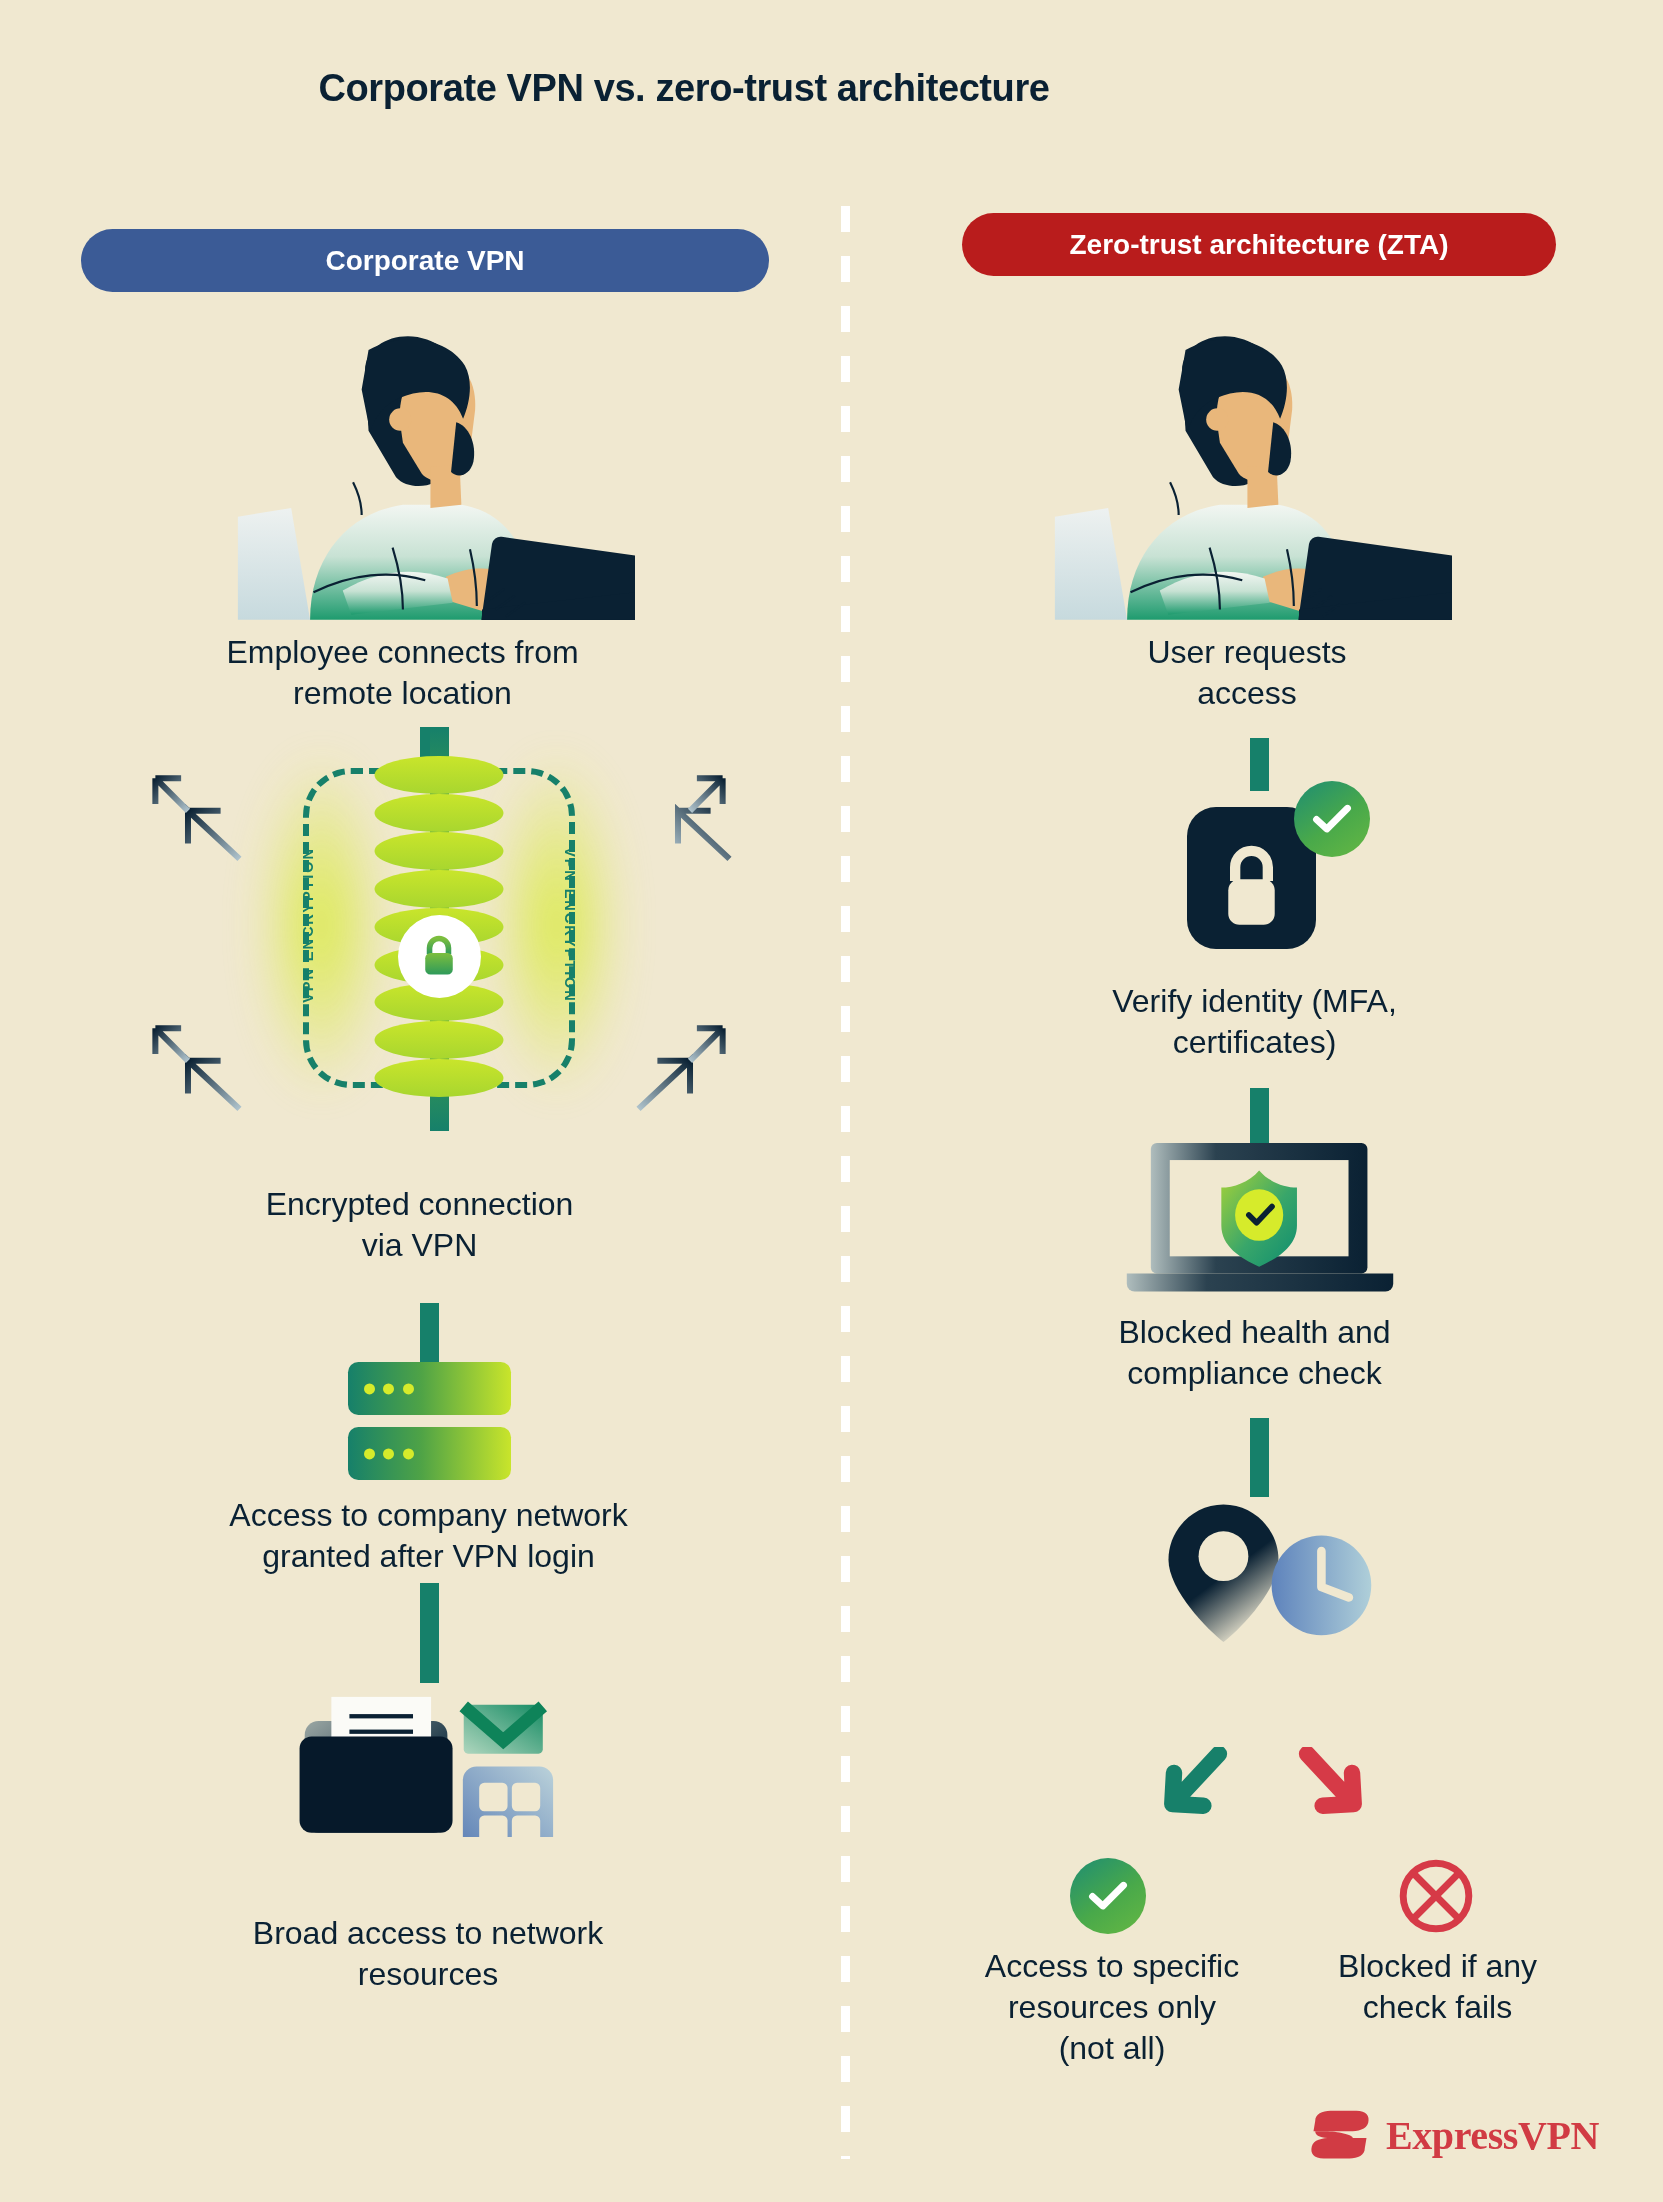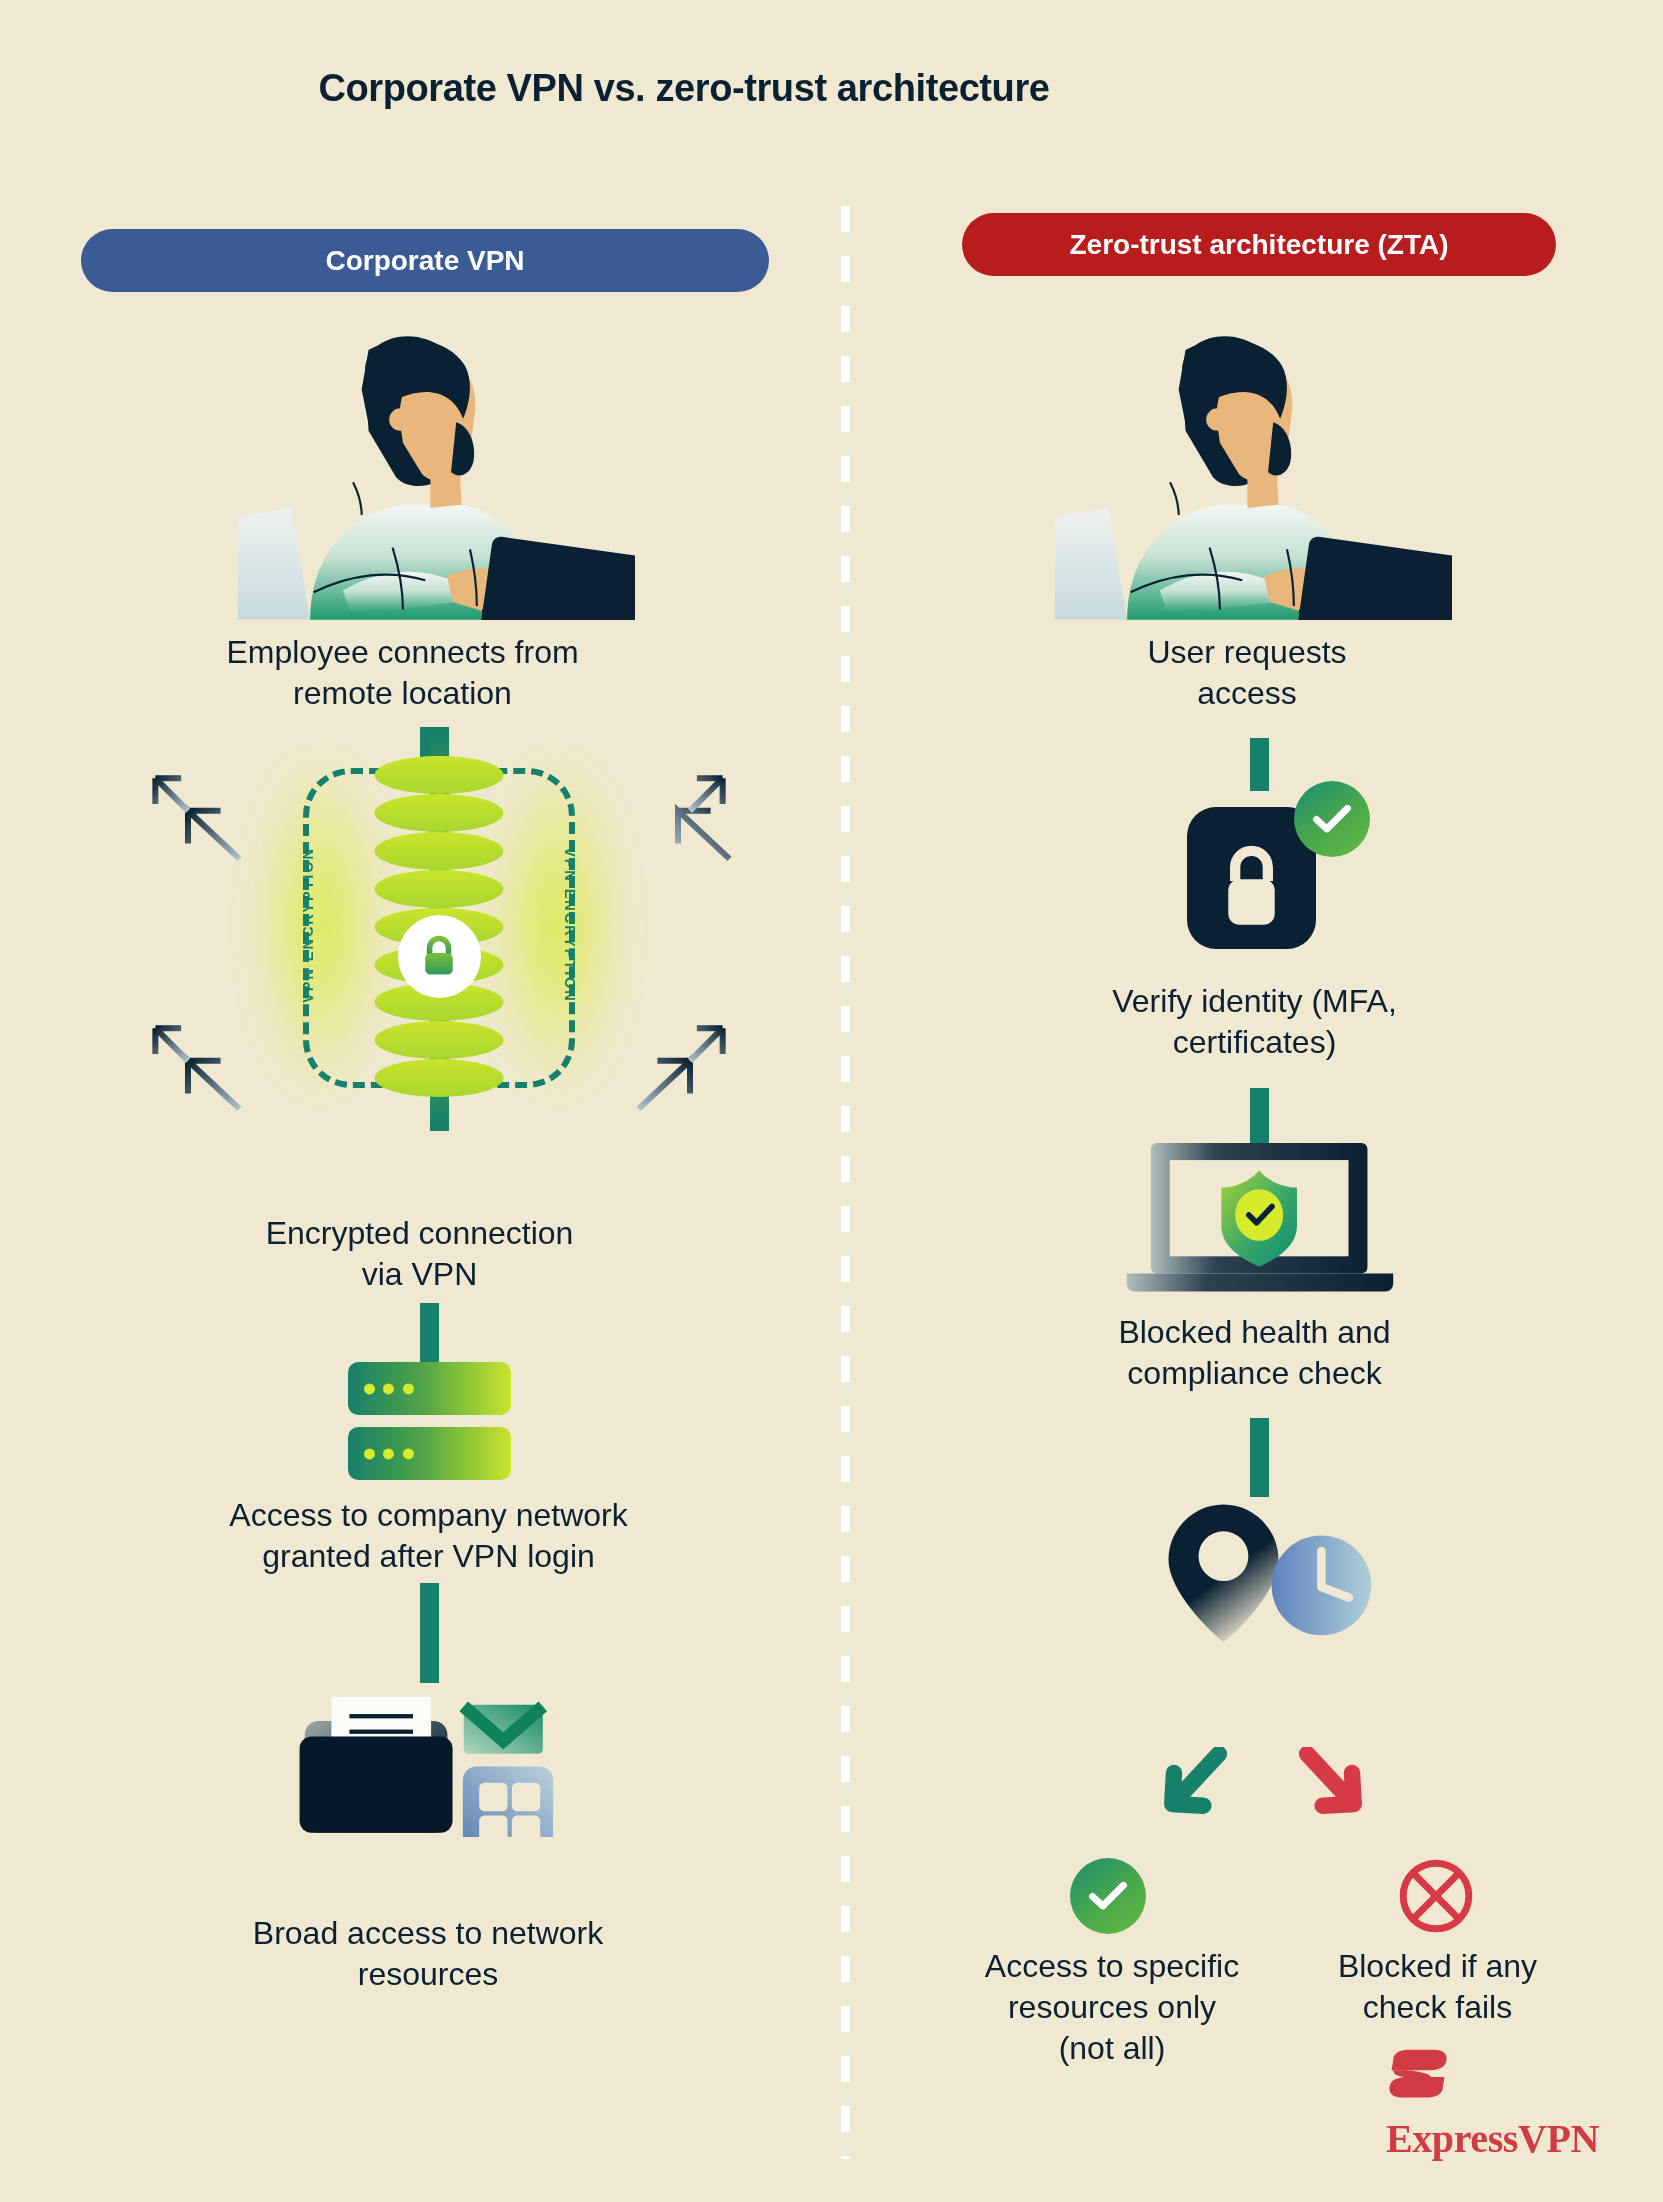--- a/index.html
+++ b/index.html
@@ -137,21 +137,21 @@
   }
   .check-circle {
     position: absolute; width: 76px; height: 76px; border-radius: 50%;
     background: linear-gradient(145deg, #1E8D73 0%, #49A94A 55%, #66B843 100%);
     display: flex; align-items: center; justify-content: center;
   }
   .xcircle { position: absolute; width: 76px; height: 76px; }
 
   .logo {
     position: absolute; right: 64px; bottom: 41px;
-    display: flex; align-items: flex-start; gap: 13.8px; flex-direction: column;
+    display: flex; align-items: center; gap: 13.8px;
   }
   .logo-text {
     font-family: "Liberation Serif", serif;
     font-size: 40px; font-weight: bold; color: #D13B44;
     letter-spacing: -0.4px;
   }
 </style>
 </head>
 <body>
 
@@ -259,21 +259,21 @@
       <path d="M58 58 L20 20 M20 20 L20 50 M20 20 L50 20" stroke="url(#cg1)" stroke-width="7" fill="none"></path>
     </svg>
     <svg class="chev" style="right:-60px; bottom:8.6px;" width="112" height="103" viewBox="0 0 130 120">
       <g transform="scale(-1,1) translate(-130,0)">
         <path d="M118 114 L58 58 L58 96 M58 58 L96 58" stroke="url(#cg1)" stroke-width="7" fill="none"></path>
         <path d="M58 58 L20 20 M20 20 L20 50 M20 20 L50 20" stroke="url(#cg1)" stroke-width="7" fill="none"></path>
       </g>
     </svg>
   </div>
 
-  <div class="label" style="left:127px; top:1213px; width:585px;">Encrypted connection
+  <div class="label" style="left:127px; top:1184px; width:585px;">Encrypted connection
 via VPN</div>
 
   <div class="connector" style="left:420px; top:1303px; height:60px;"></div>
 
   <div class="server" style="left:348px; top:1362px;">
     <div class="dots">
         <i></i>
         <i></i>
         <i></i>
       </div>

